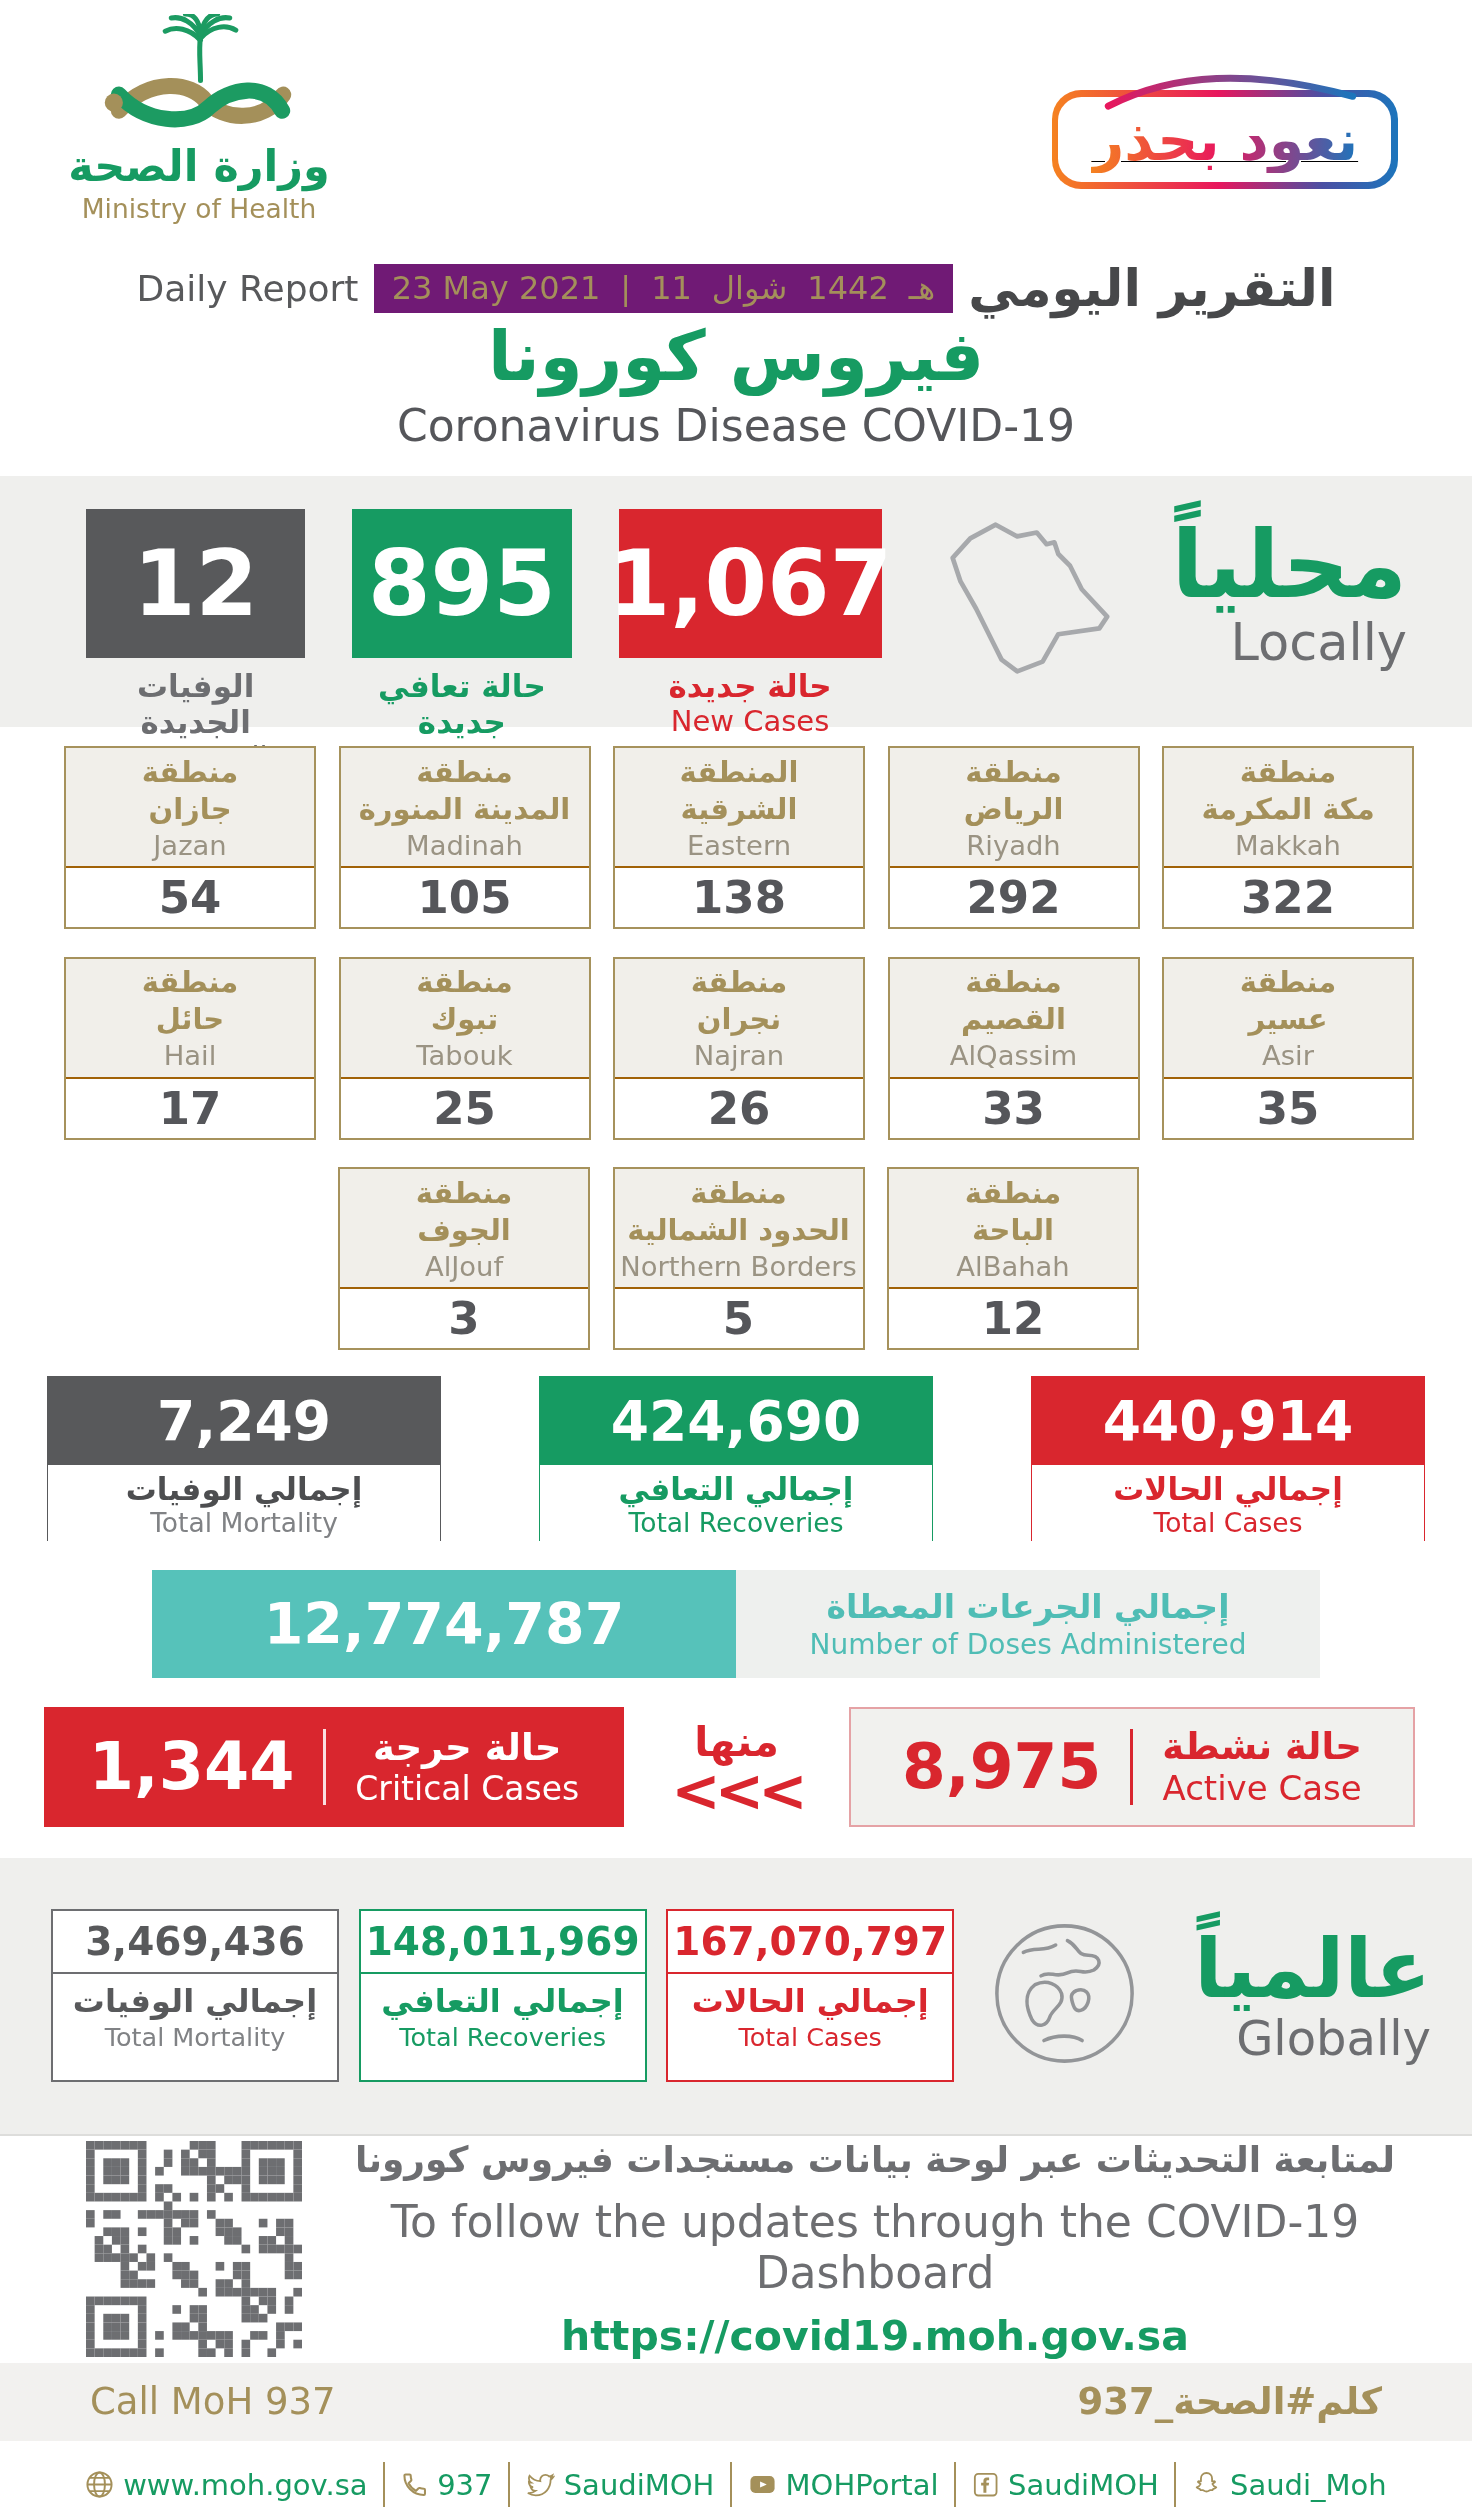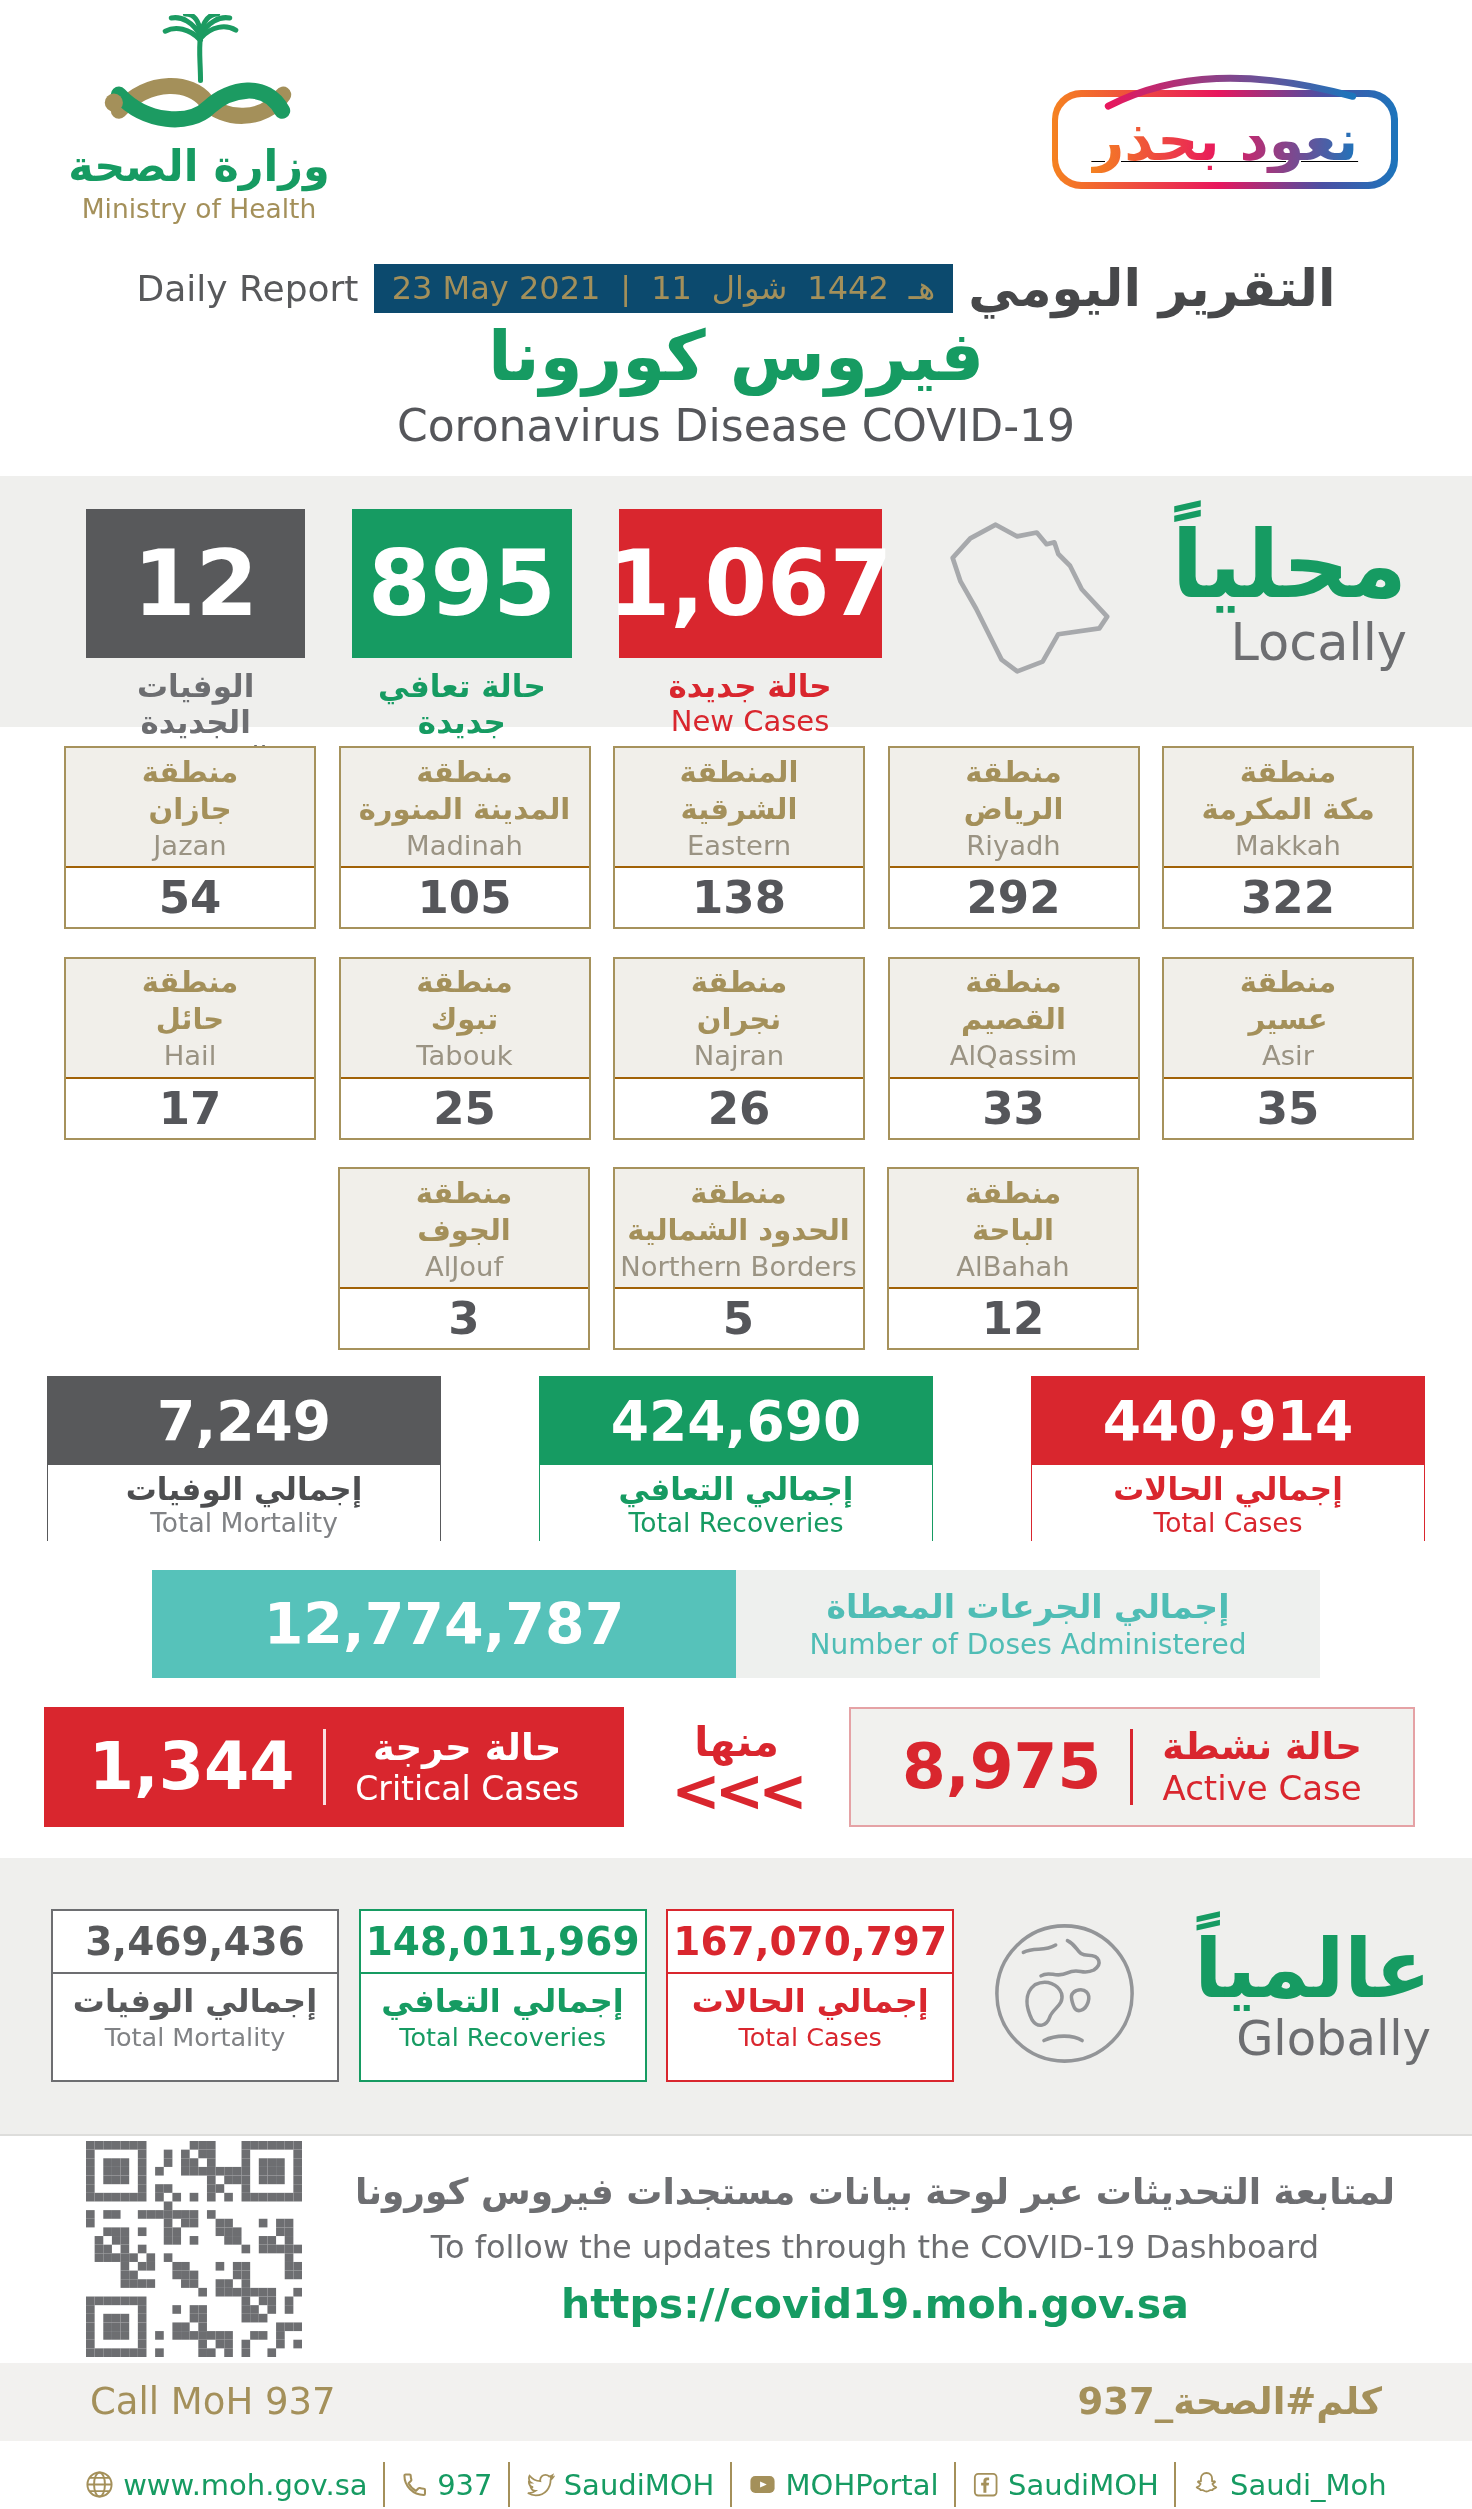--- a/index.html
+++ b/index.html
@@ -15,21 +15,21 @@
   .badge { background:linear-gradient(90deg,#f58220 0%,#e8175d 48%,#4b4fa3 78%,#1c75bc 100%);
            border-radius:29px; padding:6.9px; display:inline-block;text-decoration:underline; }
   .badge-inner { background:#fff; border-radius:23.5px; padding:9.8px 33px; }
   .badge-text { font-size:57px; font-weight:bold; direction:rtl;
            background:linear-gradient(90deg,#f58220 0%,#e8175d 48%,#1c75bc 100%);
            -webkit-background-clip:text; background-clip:text; color:transparent; }
   .badge-swoosh { position:absolute; top:-23.5px; right:39px; pointer-events:none; }
 
   .report-row { display:flex; justify-content:center; align-items:center; gap:15.7px; margin-top:3.9px; height:55px; }
   .daily-report { color:#58595b; font-size:36px; }
-  .date-pill { background:#0c4a6e; color:#a4905a; font-size:32px; padding:5.9px 17.6px;
+  .date-pill { background:#701a75; color:#a4905a; font-size:32px; padding:5.9px 17.6px;
                display:flex; align-items:center; gap:20px; }
   .report-ar { color:#47484a; font-size:51px; font-weight:bold; }
   .title-ar { text-align:center; color:#169b62; font-size:69px; font-weight:bold; height:84px; }
   .title-en { text-align:center; color:#55565a; font-size:44px; height:55px; }
 
   
   .band-locally { margin-top:21.6px; background:#efefed; height:251px; display:flex;
                   padding:33px 65px 0 86px; gap:47px; }
   .stat { width:263px; text-align:center; }
   .stat-box { height:149px; display:flex; align-items:center; justify-content:center;
@@ -114,21 +114,21 @@
   .gbox.g-red .gbox-line { border-color:#d9262e; }
   .globe-wrap { margin-left:17.6px; }
   .global-title { margin-left:auto; text-align:right; }
   .global-ar { color:#169b62; font-size:82px; font-weight:bold; line-height:1.05; }
   .global-en { color:#6d6e71; font-size:48px; line-height:1.1; }
 
   
   .qr-band { height:227px; display:flex; align-items:center; padding:0 69px 0 86px; gap:45px; background:#fff; }
   .qr-text { flex:1; text-align:center; }
   .qr-ar { color:#6d6e71; font-size:36px; font-weight:bold; }
-  .qr-en { color:#6d6e71; font-size:32px; margin-top:16px; }
+  .qr-en { color:#6d6e71; font-size:44px; margin-top:16px; }
   .qr-url { color:#169b62; font-size:41px; font-weight:bold; margin-top:13.7px; }
 
   
   .call-bar { height:78px; background:#f2f1ef; display:flex; align-items:center;
               justify-content:space-between; padding:0 90px; color:#a4905a; }
   .call-left { font-size:37px; }
   .call-right { font-size:37px; font-weight:bold; direction:rtl; }
 
   
   .footer { height:88px; display:flex; align-items:center; justify-content:center; gap:15.7px; background:#fff; }

